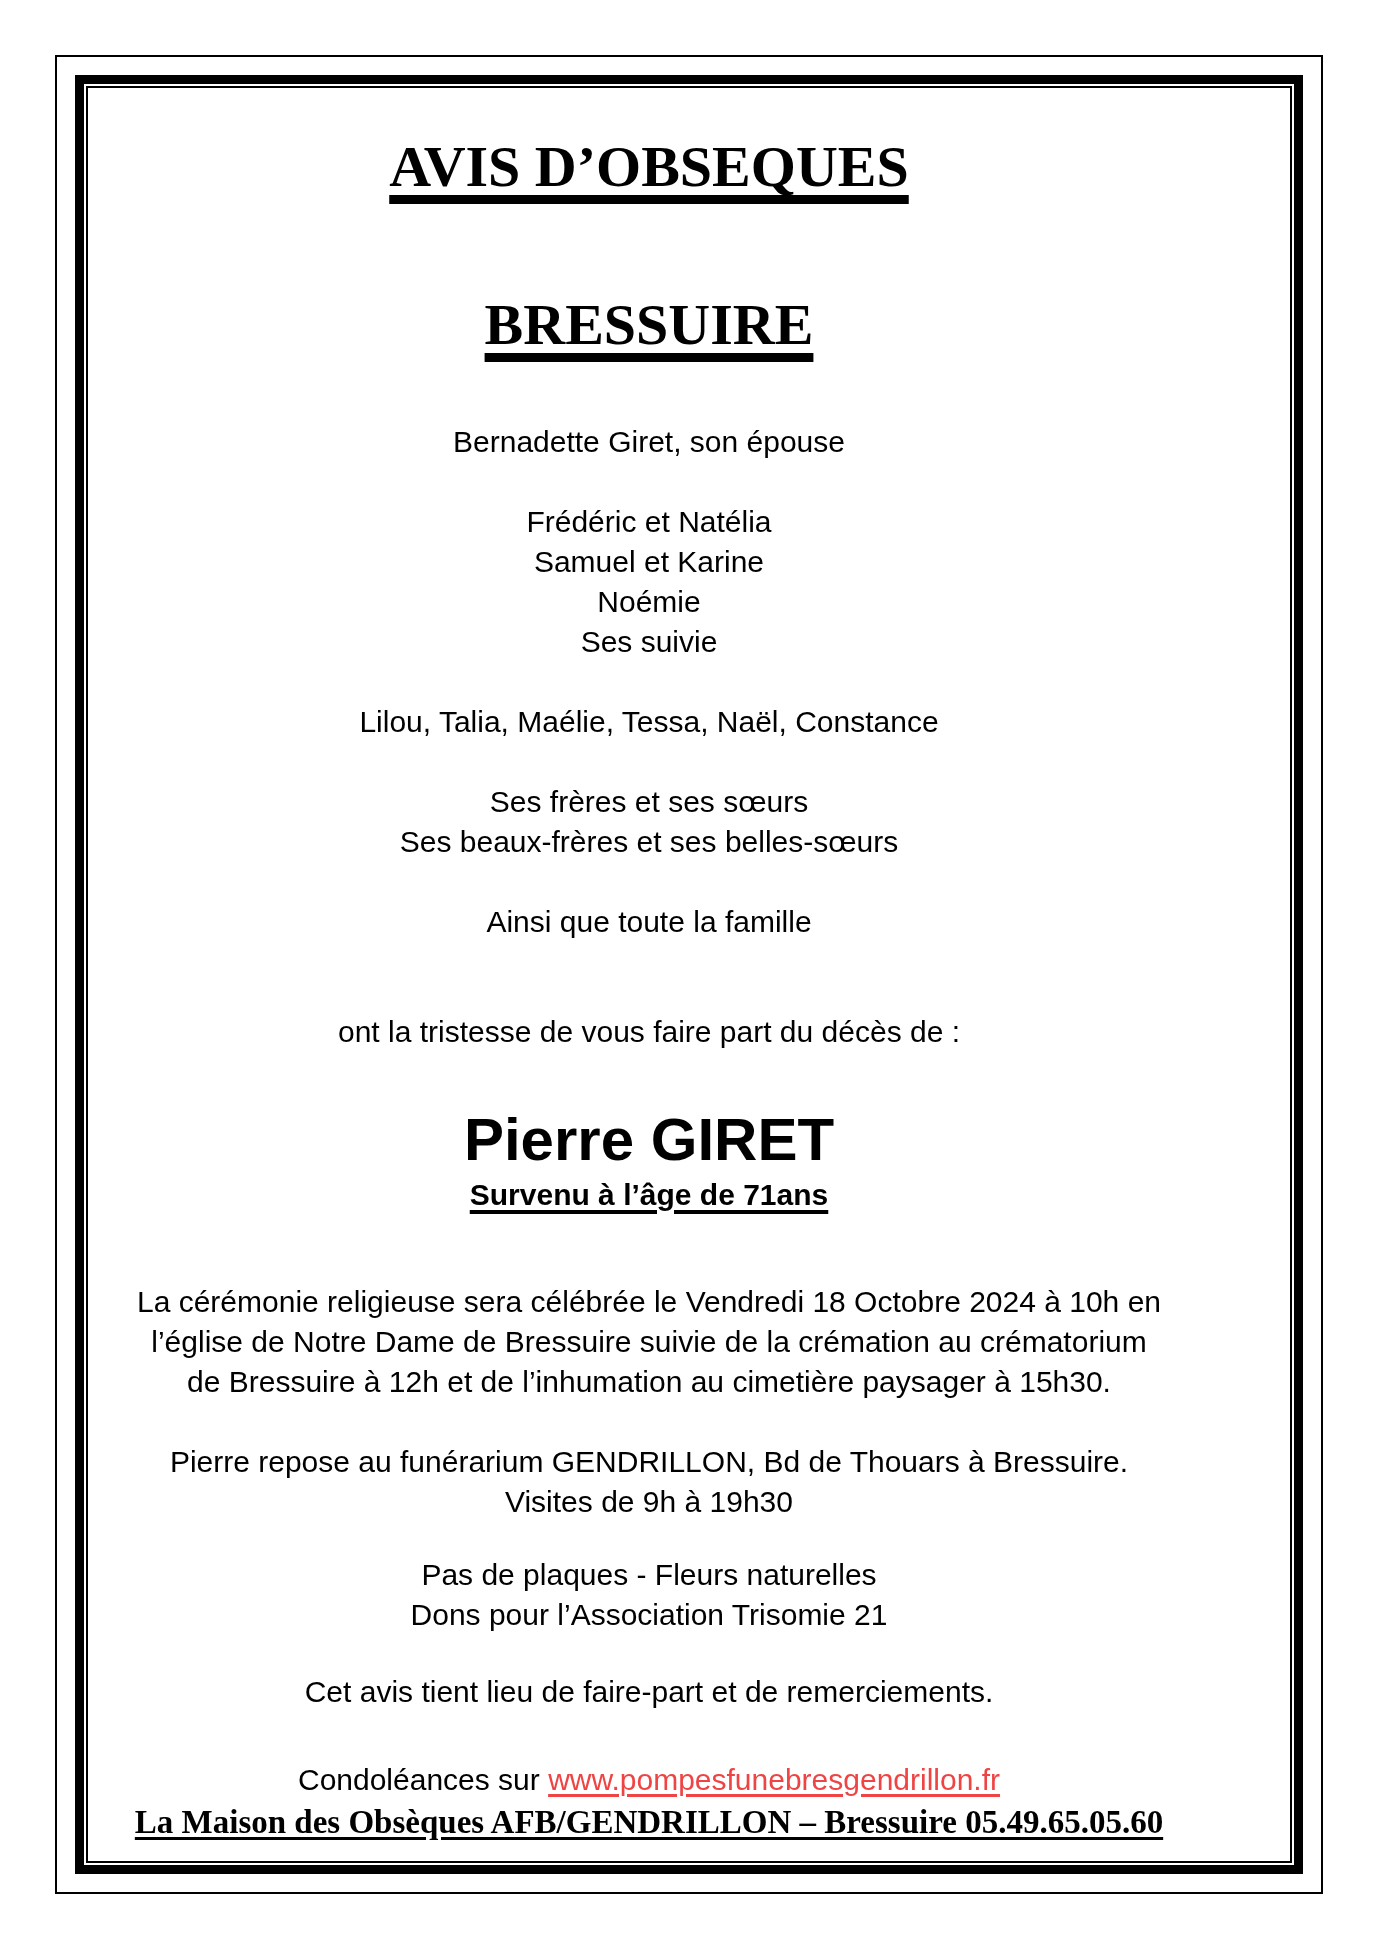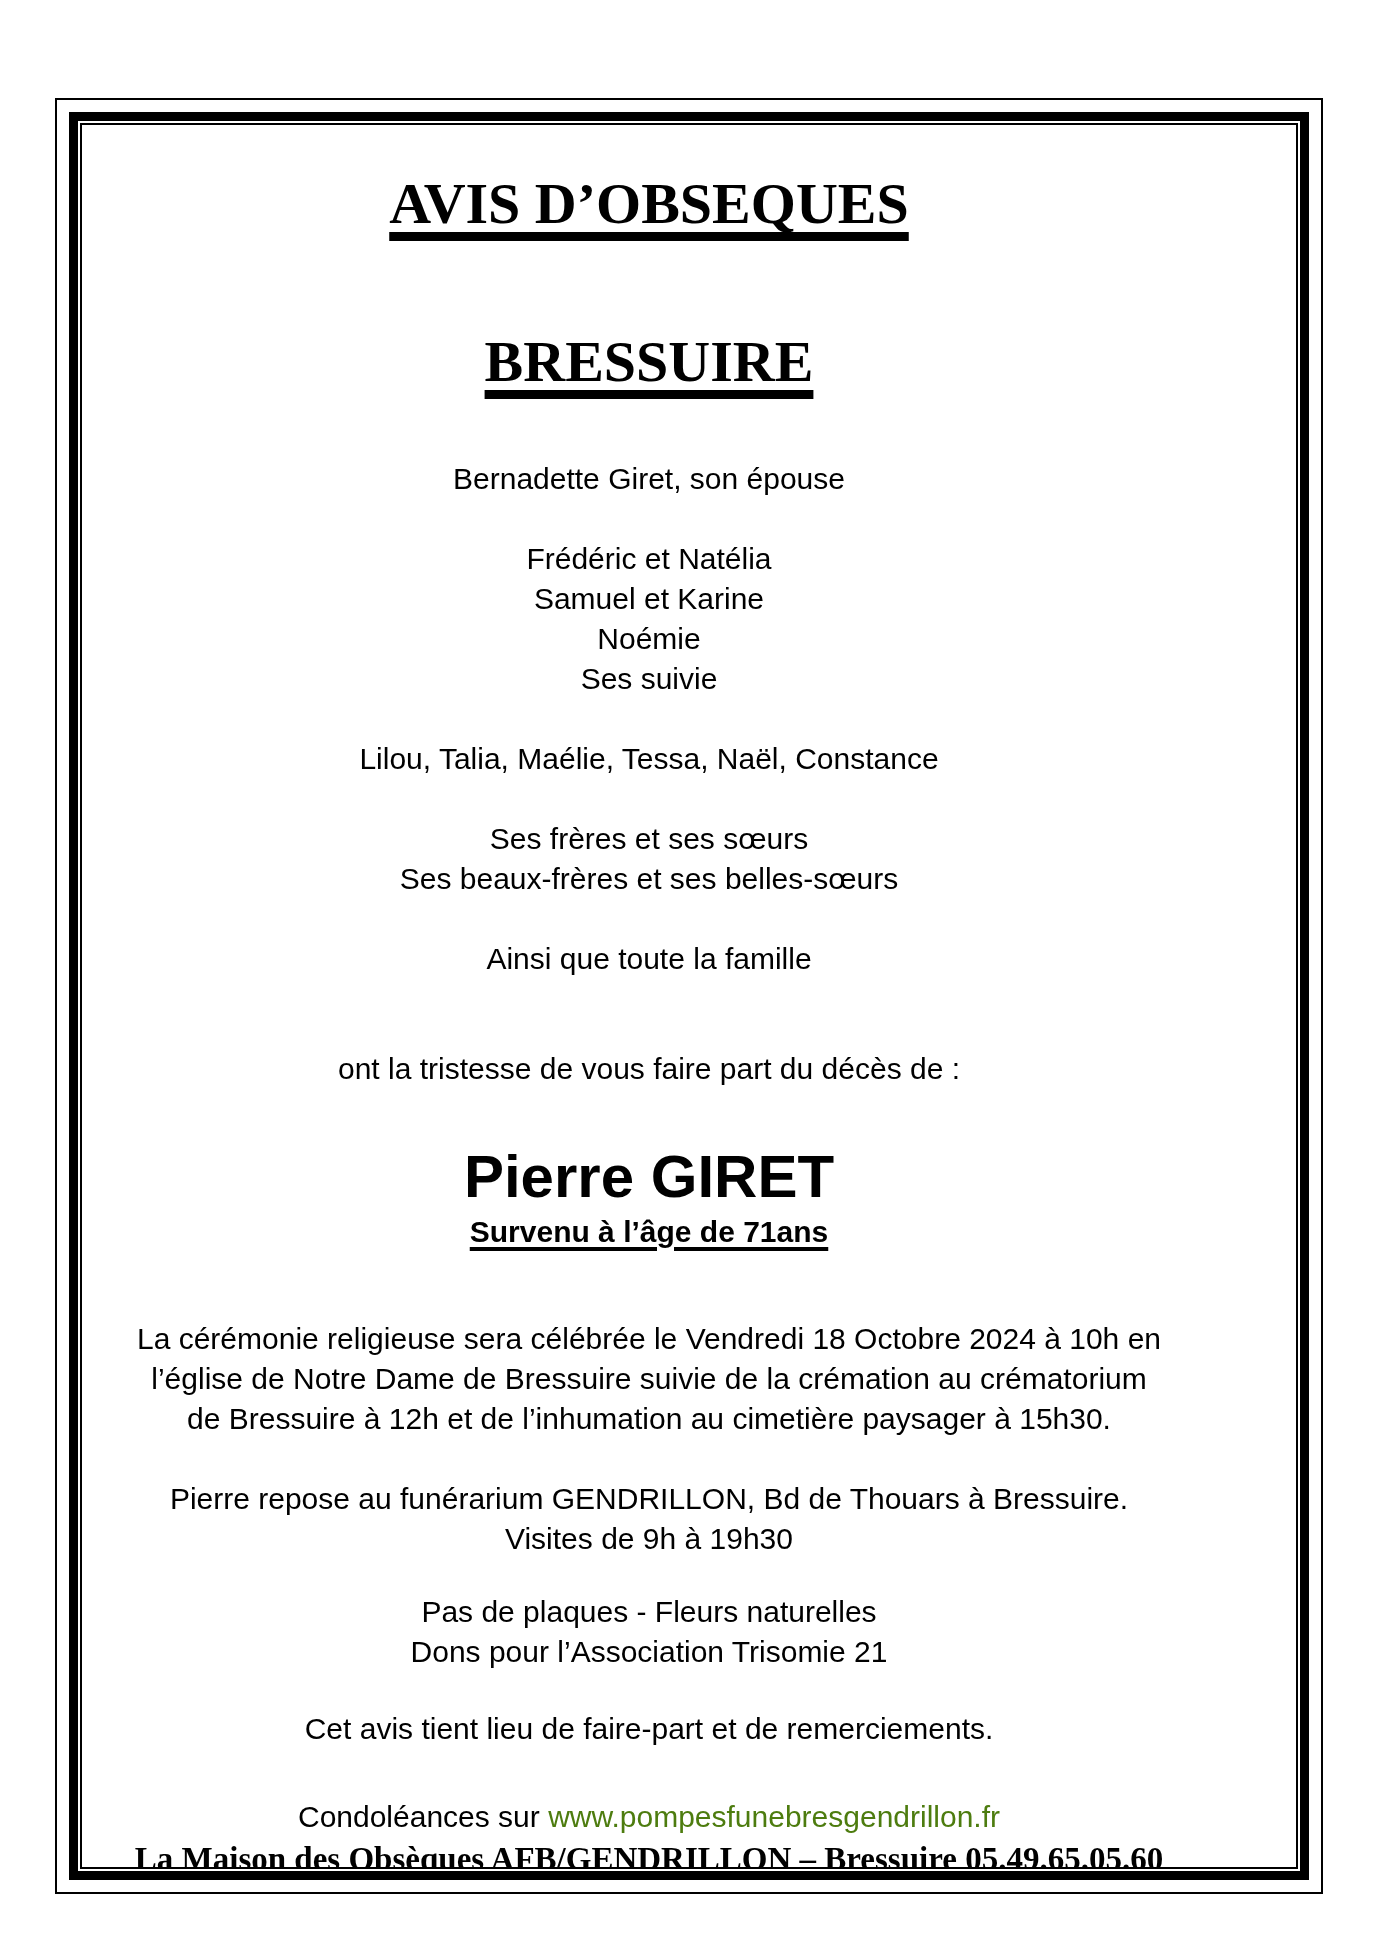--- a/index.html
+++ b/index.html
@@ -10,22 +10,21 @@
     position: relative;
     color: #000;
     font-family: "Liberation Sans", "DejaVu Sans", sans-serif;
   }
 
   
   .frame1 {
     position: absolute;
     inset: 55px;
     border: 2px solid #000;
-    padding: 12px;
-    margin-top: 43px;
+    padding: 18px;
   }
   .frame2 {
     width: 100%; height: 100%;
     border: 9px solid #000;
     padding: 2px;
   }
   .frame3 {
     width: 100%; height: 100%;
     border: 2px solid #000;
     overflow: hidden;
@@ -70,21 +69,22 @@
     font-family: "Liberation Serif", "DejaVu Serif", serif;
     font-weight: bold;
     font-size: 33px;
     line-height: 45px;
     text-decoration: underline;
     text-decoration-thickness: 3px;
     text-underline-offset: 4px;
   }
 
   .website-link {
-    color: #4d7c0f;
+    color: #ef4444;
+    text-decoration: underline;
     text-decoration-thickness: 3px;
     text-underline-offset: 4px;
     cursor: pointer;
   }
 
   
   .g5  { height: 5px; }
   .g33 { height: 33px; }
   .g37 { height: 37px; }
   .g40 { height: 40px; }

